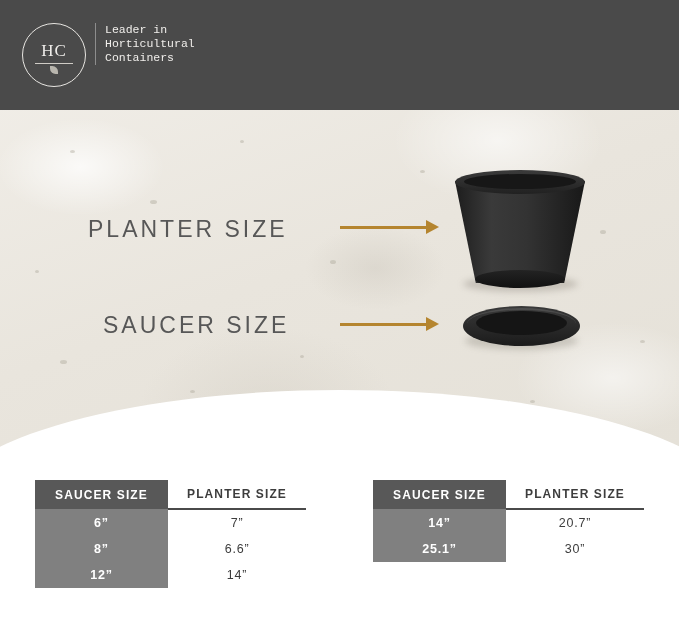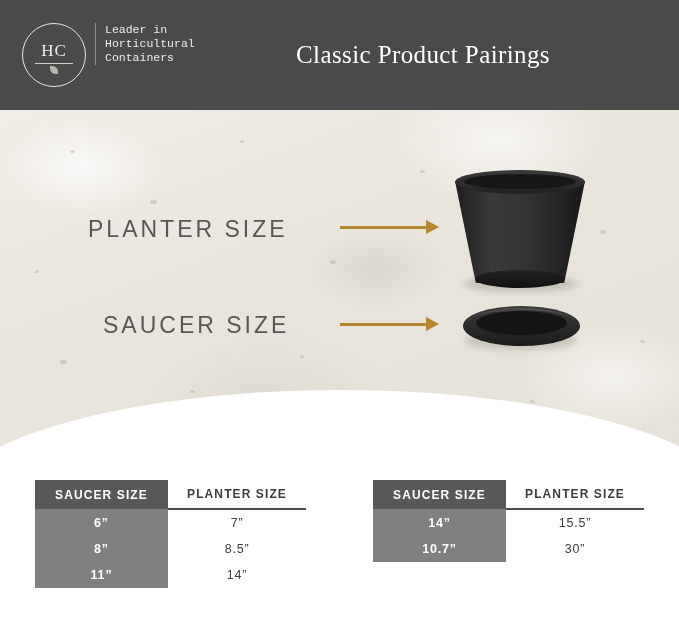--- a/index.html
+++ b/index.html
@@ -299,21 +299,20 @@
       <div class="hc">HC</div>
       <div class="bar"></div>
       <div class="leaf"></div>
     </div>
     <div class="logo-text">
       <div>Leader in</div>
       <div>Horticultural</div>
       <div>Containers</div>
     </div>
   </div>
-  <div class="header-title">Classic Product Pairings</div>
 </div>
 
 <div class="hero">
   <div class="hero-bg"></div>
 
   <div class="speck" style="left:70px;  top:40px;  width:5px;  height:3px;"></div>
   <div class="speck" style="left:150px; top:90px;  width:7px;  height:4px;"></div>
   <div class="speck" style="left:240px; top:30px;  width:4px;  height:3px;"></div>
   <div class="speck" style="left:330px; top:150px; width:6px;  height:4px;"></div>
   <div class="speck" style="left:420px; top:60px;  width:5px;  height:3px;"></div>
@@ -364,41 +363,41 @@
         <th class="col-b">PLANTER SIZE</th>
       </tr>
     </thead>
     <tbody>
       <tr>
         <td class="col-a">6”</td>
         <td class="col-b">7”</td>
       </tr>
       <tr>
         <td class="col-a">8”</td>
-        <td class="col-b">8.5”</td>
-      </tr>
-      <tr>
-        <td class="col-a">11”</td>
+        <td class="col-b">6.6”</td>
+      </tr>
+      <tr>
+        <td class="col-a">12”</td>
         <td class="col-b">14”</td>
       </tr>
     </tbody>
   </table>
 
   <table class="tbl tbl-right">
     <thead>
       <tr>
         <th class="col-a">SAUCER SIZE</th>
         <th class="col-b">PLANTER SIZE</th>
       </tr>
     </thead>
     <tbody>
       <tr>
         <td class="col-a">14”</td>
-        <td class="col-b">15.5”</td>
-      </tr>
-      <tr>
-        <td class="col-a">10.7”</td>
+        <td class="col-b">20.7”</td>
+      </tr>
+      <tr>
+        <td class="col-a">25.1”</td>
         <td class="col-b">30”</td>
       </tr>
     </tbody>
   </table>
 
 </div>
 
 </body></html>

